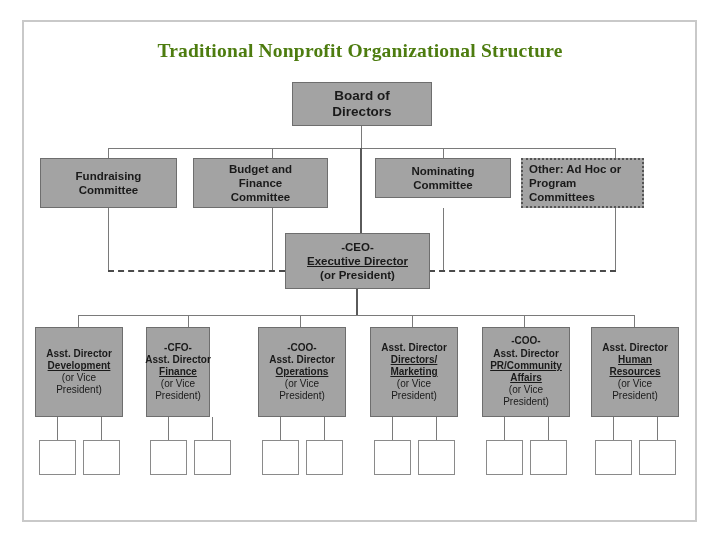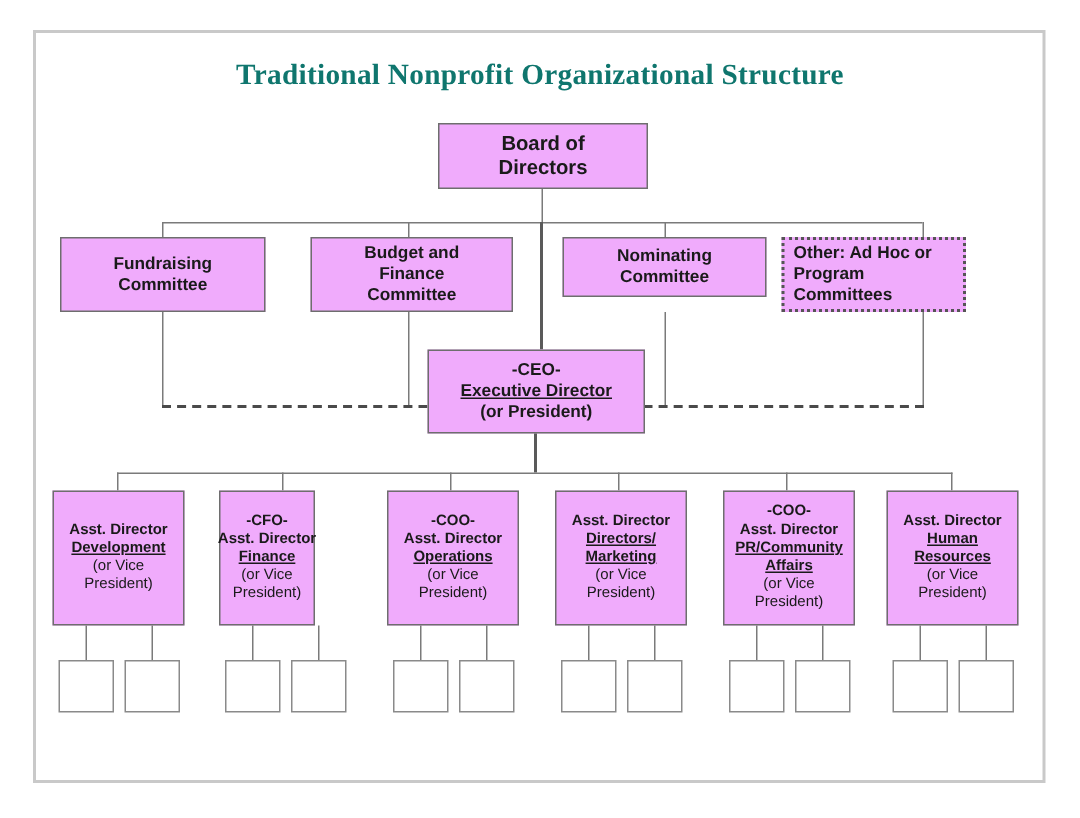--- a/index.html
+++ b/index.html
@@ -30,30 +30,30 @@
   
   #title {
     position: absolute;
     left: 0;
     top: 40px;
     width: 720px;
     text-align: center;
     font-family: "Liberation Serif", serif;
     font-weight: bold;
     font-size: 19.5px;
-    color: #0f766e;
+    color: #4d7c0f;
     letter-spacing: 0.2px;
   }
 
   
   .box {
     position: absolute;
     box-sizing: border-box;
     border: 1.3px solid #6e6e6e;
-    background: #f0abfc;
+    background: #a3a3a3;
     display: flex;
     flex-direction: column;
     align-items: center;
     justify-content: center;
     text-align: center;
     color: #1a1a1a;
     line-height: 1.22;
   }
   .box.dotted {
     border: 2px dotted #555555;
@@ -123,21 +123,21 @@
   <div class="vline" style="left:108px; top:148px; height:10px;"></div>
   <div class="vline" style="left:272px; top:148px; height:10px;"></div>
   <div class="vline" style="left:443px; top:148px; height:10px;"></div>
   <div class="vline" style="left:615px; top:148px; height:10px;"></div>
 
   <div class="box committee-box" id="cm-0" style="left:40px; top:158px; width:137px; height:50px;">
     <span class="ln">Fundraising</span>
     <span class="ln">Committee</span>
   </div>
 
-  <div class="box committee-box" id="cm-1" style="left:207px; top:158px; width:135px; height:50px;">
+  <div class="box committee-box" id="cm-1" style="left:193px; top:158px; width:135px; height:50px;">
     <span class="ln">Budget and</span>
     <span class="ln">Finance</span>
     <span class="ln">Committee</span>
   </div>
 
   <div class="box committee-box" id="cm-2" style="left:375px; top:158px; width:136px; height:40px;">
     <span class="ln">Nominating</span>
     <span class="ln">Committee</span>
   </div>
 

